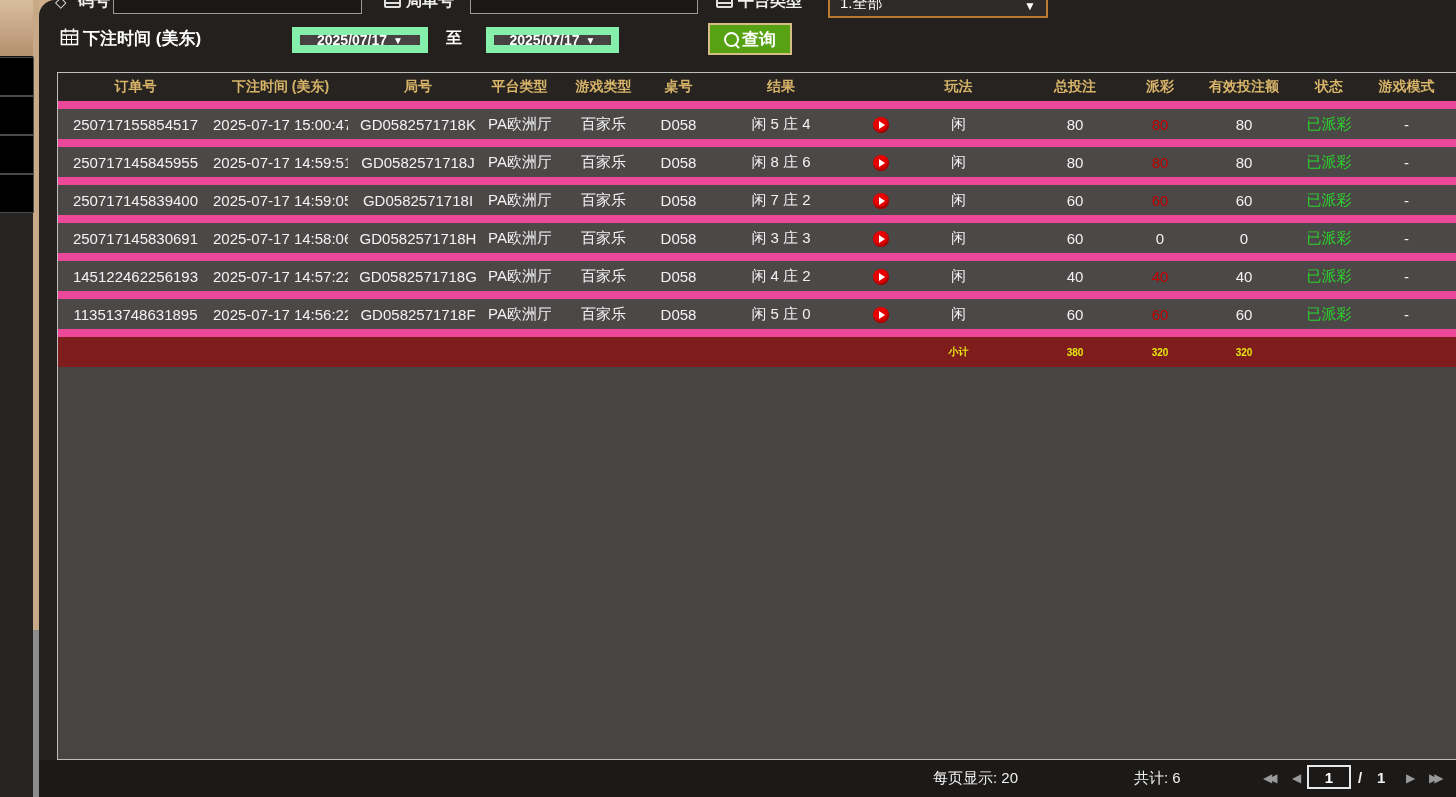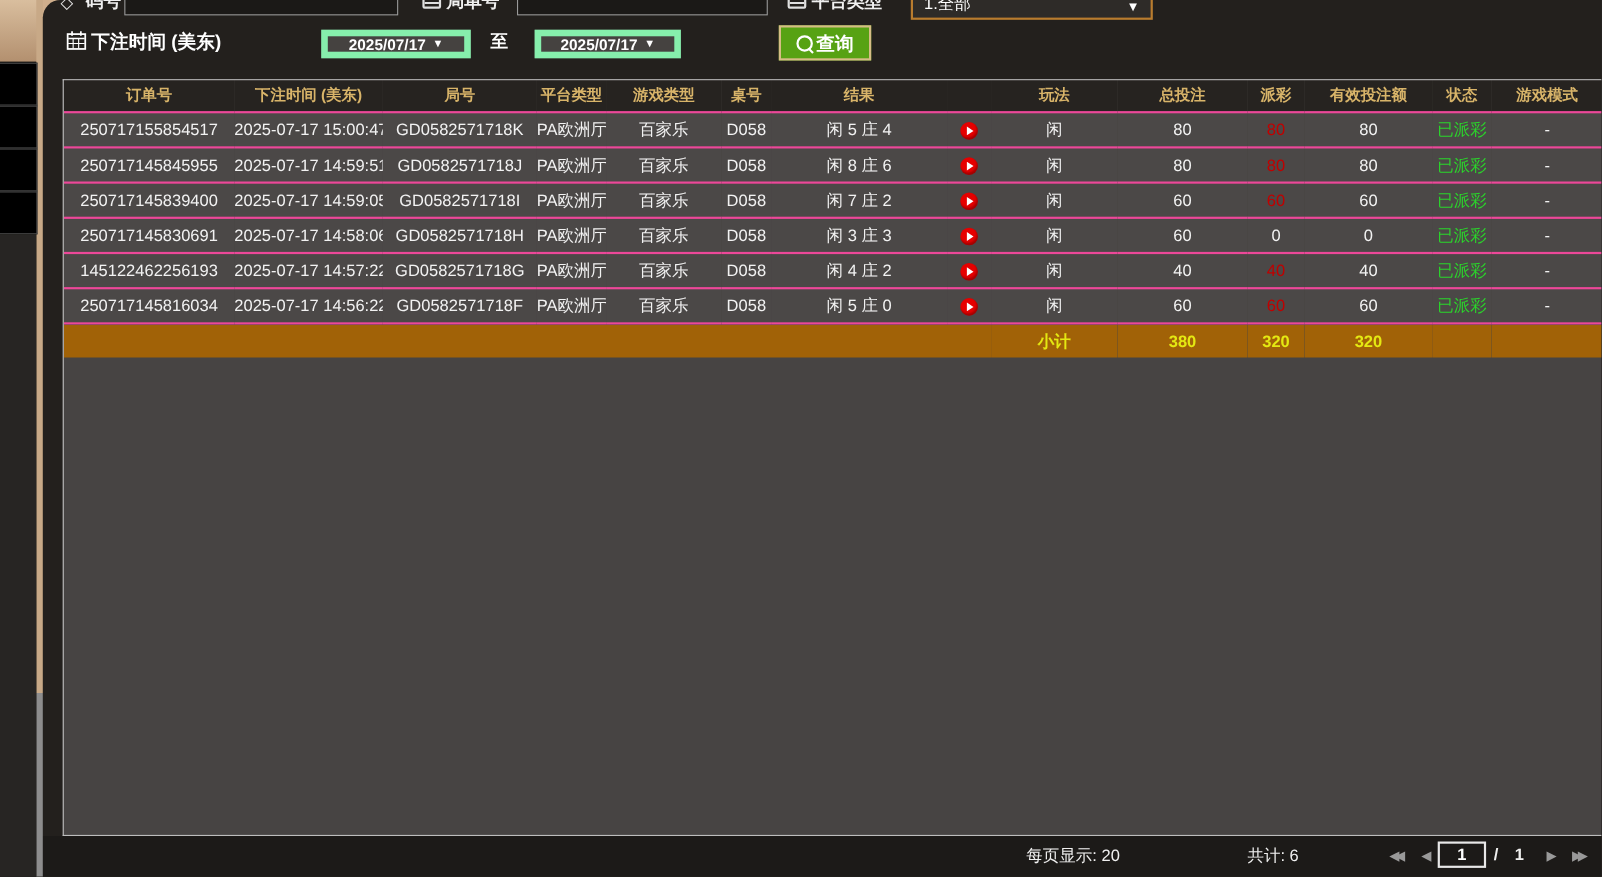--- a/index.html
+++ b/index.html
@@ -31,42 +31,42 @@
     background:repeating-linear-gradient(180deg,transparent 0 2px,#e0e0e0 2px 4px);}
   .f-select{position:absolute;top:-16px;height:34px;box-sizing:border-box;
     background:#2e2b28;border:2px solid #b97c2e;color:#fff;font-size:15px;
     display:flex;align-items:flex-end;justify-content:space-between;padding:0 10px 3px 10px;}
   .f-select .caret{font-size:12px;color:#fff;}
 
   
   .cal-icon{position:absolute;left:21px;top:28px;}
   .bt-label{position:absolute;left:44px;top:27px;color:#fff;font-size:17px;font-weight:bold;}
   .date-box{position:absolute;top:27px;height:26px;box-sizing:border-box;background:#454240;
-    border:6px solid #86efac;color:#fff;font-size:14px;font-weight:bold;
+    border:8px solid #86efac;color:#fff;font-size:14px;font-weight:bold;
     display:flex;align-items:center;justify-content:center;gap:6px;cursor:pointer;}
   .date-box .caret{font-size:10px;}
   .to-label{position:absolute;left:407px;top:28px;color:#fff;font-size:16px;font-weight:bold;}
   .query-btn{position:absolute;left:669px;top:23px;width:84px;height:32px;box-sizing:border-box;
     background:#57a213;border:2px solid #d6bd85;color:#fff;font-size:17px;font-weight:bold;
     display:flex;align-items:center;justify-content:center;gap:3px;cursor:pointer;}
   .mag{width:11px;height:11px;border:2px solid #fff;border-radius:50%;position:relative;display:inline-block;}
   .mag::after{content:"";position:absolute;width:2px;height:6px;background:#fff;
     left:10px;top:9px;transform:rotate(-45deg);}
 
   
   .table-wrap{position:absolute;left:18px;top:72px;width:1423px;height:688px;
     background:#474443;border:1px solid #bdbdbd;border-right:none;box-sizing:border-box;overflow:hidden;}
   table{border-collapse:collapse;table-layout:fixed;width:1399px;}
   th{height:28px;background:#262320;color:#d8b469;font-size:14px;font-weight:bold;text-align:center;padding:0;}
   td{height:30px;background:#4b4847;color:#f2f2f2;font-size:15px;text-align:center;
     padding:0;white-space:nowrap;overflow:hidden;}
-  tbody tr{border-top:2px solid #ec4899;}
+  tbody tr{border-top:8px solid #ec4899;}
   td.red{color:#c00000;}
   td.green{color:#2bd42b;}
-  tr.sum td{background:#a16207;color:#e4e812;font-weight:bold;font-size:15px;}
+  tr.sum td{background:#7f1d1d;color:#e4e812;font-weight:bold;font-size:10px;}
   .play-icon{display:inline-block;width:16px;height:16px;border-radius:50%;background:#e60000;
     position:relative;vertical-align:middle;cursor:pointer;box-shadow:inset -1px -2px 2px rgba(0,0,0,.3);}
   .play-icon::after{content:"";position:absolute;left:6px;top:4px;
     border-left:6px solid #fff;border-top:4px solid transparent;border-bottom:4px solid transparent;}
 
   
   .bottom-bar{position:absolute;left:0;top:760px;width:1417px;height:37px;background:#1c1a18;}
   .bb-text{position:absolute;top:9px;color:#f0f0f0;font-size:15px;white-space:nowrap;}
   .pg-arrow{position:absolute;top:11px;color:#999;font-size:12px;cursor:pointer;letter-spacing:-4px;}
   .pg-input{position:absolute;left:1268px;top:5px;width:44px;height:24px;box-sizing:border-box;
@@ -243,21 +243,21 @@
     <td>闲 4 庄 2</td>
     <td><span class="play-icon"></span></td>
     <td>闲</td>
     <td>40</td>
     <td class="red">40</td>
     <td>40</td>
     <td class="green">已派彩</td>
     <td>-</td>
   </tr>
           <tr>
-    <td>250717145816034</td>
+    <td>113513748631895</td>
     <td>2025-07-17 14:56:22</td>
     <td>GD0582571718F</td>
     <td>PA欧洲厅</td>
     <td>百家乐</td>
     <td>D058</td>
     <td>闲 5 庄 0</td>
     <td><span class="play-icon"></span></td>
     <td>闲</td>
     <td>60</td>
     <td class="red">60</td>

